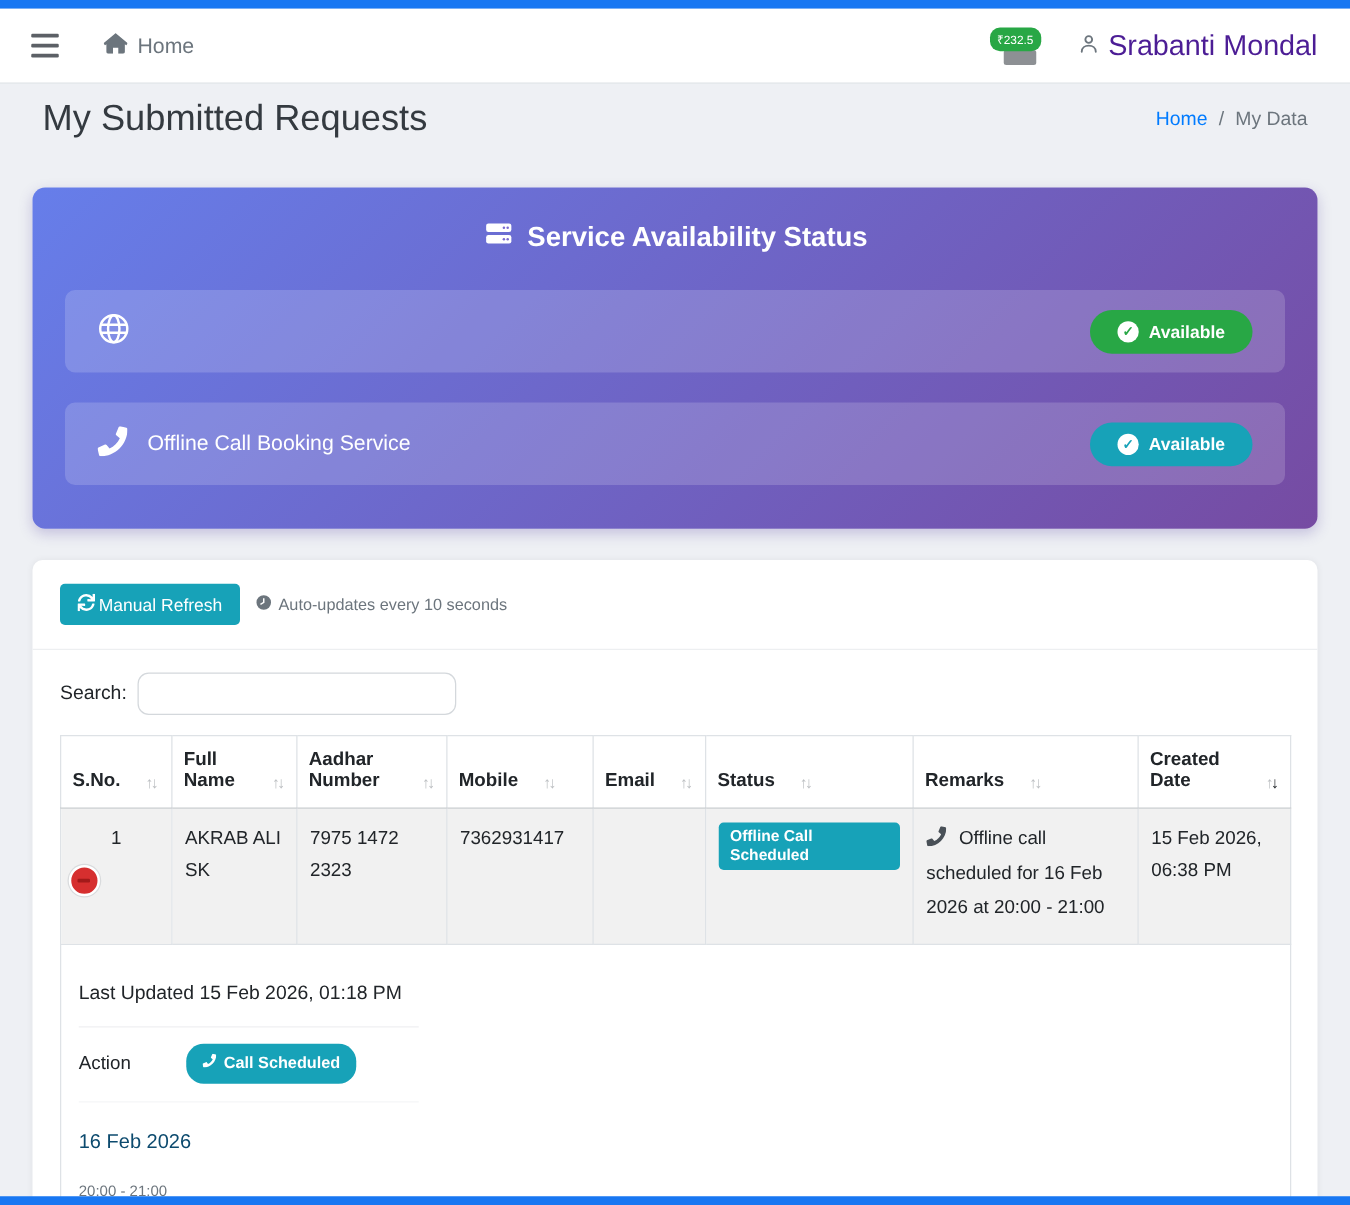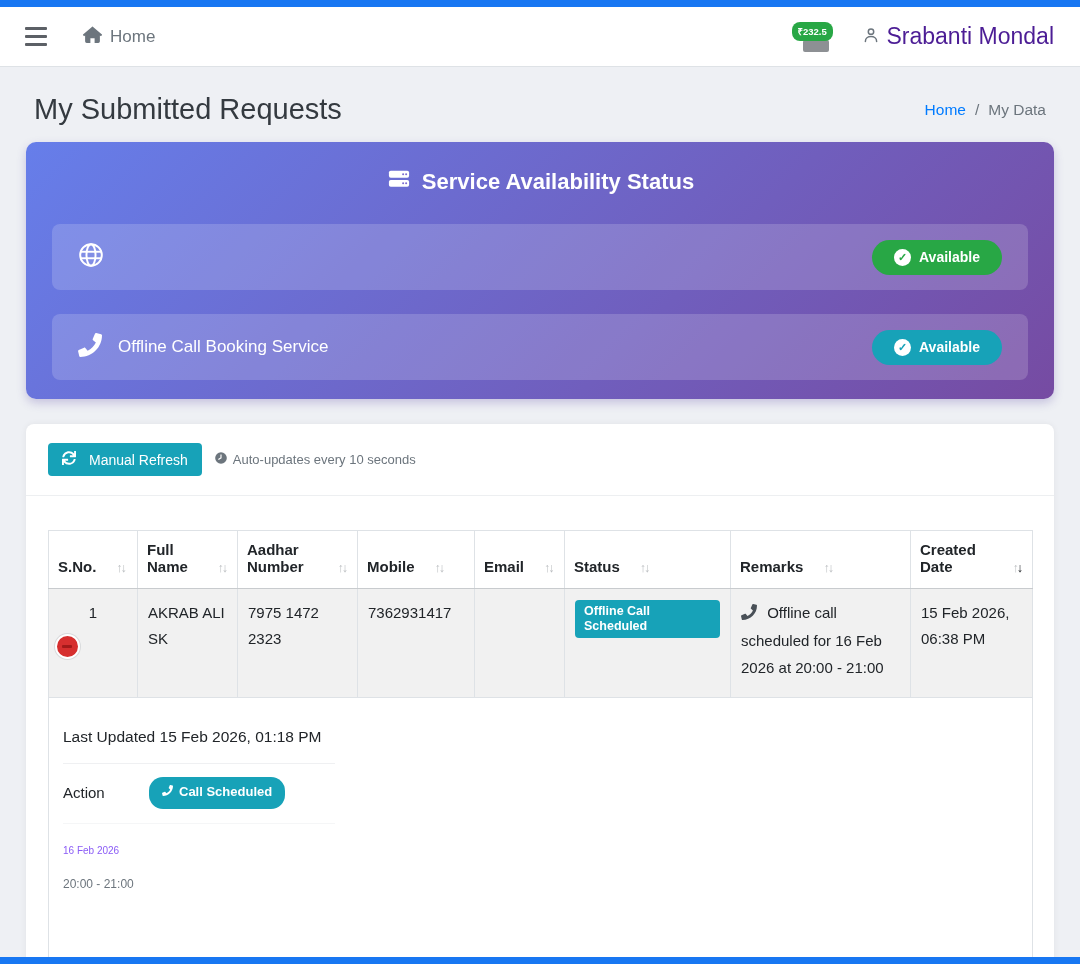--- a/index.html
+++ b/index.html
@@ -18,34 +18,34 @@
     display:flex; align-items:center; padding:0 26px 0 25px; gap:36px;
   }
   .hamburger { display:flex; flex-direction:column; gap:5px; cursor:pointer; }
   .hamburger span { width:22px; height:3px; background:#5c6066; border-radius:1px; }
   .nav-home { display:flex; align-items:center; gap:8px; color:#6c757d; font-size:17px; cursor:pointer; }
   .nav-right { margin-left:auto; display:flex; align-items:center; gap:22px; }
   .wallet { position:relative; width:48px; height:34px; }
   .wallet-body { position:absolute; bottom:2px; left:11px; width:26px; height:12px; background:#8d9094; border-radius:2px; }
   .wallet-badge {
     position:absolute; top:2px; left:0; background:#28a745; color:#fff;
-    font-size:9.5px; font-weight:bold; padding:3px 6px; border-radius:8px; white-space:nowrap;
+    font-size:9.5px; font-weight:normal; padding:3px 6px; border-radius:8px; white-space:nowrap;
   }
   .nav-user { display:flex; align-items:flex-end; gap:7px; color:#4c1d95; font-size:23px; }
 
   
   .content { padding:0 26px; }
-  .page-head { display:flex; justify-content:space-between; align-items:center; padding:26px 8px 0 8px; }
+  .page-head { display:flex; justify-content:space-between; align-items:center; padding:12px 8px 0 8px; }
   .page-title { font-size:29px; font-weight:500; color:#343a40; }
   .breadcrumb { font-size:15.5px; color:#6c757d; display:flex; gap:9px; align-items:center; }
   .breadcrumb .bc-home { color:#007bff; cursor:pointer; text-decoration:none; }
 
   
   .service-panel {
-    margin-top:16px; border-radius:10px; padding:26px 26px 19px;
+    margin-top:38px; border-radius:10px; padding:26px 26px 35px;
     background:linear-gradient(135deg,#667eea 0%,#764ba2 100%);
     box-shadow:0 4px 10px rgba(80,60,160,.25);
   }
   .sp-title {
     color:#fff; font-size:22px; font-weight:600; text-align:center;
     display:flex; align-items:center; justify-content:center; gap:10px; margin-bottom:28px;
   }
   .service-row {
     background:rgba(255,255,255,.17); border-radius:8px; height:66px;
     display:flex; align-items:center; padding:0 26px; margin-top:24px;
@@ -64,21 +64,21 @@
   }
   .avail-pill.green .check-circle{ color:#28a745; }
   .avail-pill.teal  .check-circle{ color:#17a2b8; }
 
   
   .card { background:#fff; border-radius:8px; margin-top:25px; box-shadow:0 0 6px rgba(0,0,0,.06); padding-bottom:60px; }
   .card-header { display:flex; align-items:center; padding:19px 22px; border-bottom:1px solid #edeff1; gap:12px; }
   .card-title { font-size:17.5px; font-weight:500; color:#343a40; flex:1; }
   .refresh-btn {
     background:#17a2b8; color:#fff; border:none; border-radius:4px;
-    padding:8px 14px; font-size:14px; font-family:inherit; display:flex; align-items:center; gap:13px; cursor:pointer;
+    padding:8px 14px; font-size:14px; font-family:inherit; display:flex; align-items:center; gap:3px; cursor:pointer;
   }
   .auto-note { font-size:13px; color:#6c757d; display:flex; align-items:center; gap:5px; }
 
   .controls { display:flex; justify-content:space-between; align-items:center; padding:18px 22px 16px; }
   .show-group, .search-group { display:flex; align-items:center; gap:9px; font-size:15.5px; color:#212529; }
   .entries-select {
     width:63px; height:34px; border:1.5px solid #d8dce0; border-radius:7px; background:#fff;
     position:relative; cursor:pointer;
   }
   .entries-select .dots { position:absolute; left:16px; top:17px; display:flex; gap:5px; }
@@ -122,21 +122,21 @@
   tr.child-row td { background:#fff; border-top:none; border-bottom:none; padding:14px 14px 80px; height:auto; }
   ul.details { list-style:none; width:272px; }
   .details li.d1 { padding:11px 0 13px; border-bottom:1px solid #eff0f2; font-size:15.5px; }
   .details li.d2 { padding:13px 0 14px; border-bottom:1px solid #f5f6f7; display:flex; align-items:center; }
   .details .dl { font-weight:400; color:#212529; }
   .details li.d2 .dl { width:86px; }
   .call-badge {
     background:#17a2b8; color:#fff; border-radius:14px; padding:4px 13px 5px;
     font-size:13px; font-weight:700; display:inline-flex; align-items:center; gap:6px;
   }
-  .details li.d3 { padding:18px 0 0; font-size:10px; color:#8b5cf6; }
+  .details li.d3 { padding:18px 0 0; font-size:16px; color:#0c4a6e; }
   .details li.d4 { padding:15px 0 0; font-size:12px; color:#6c757d; }
 </style>
 </head>
 <body>
 
 <div class="accent-bar"></div>
 
 <div class="navbar">
   <div class="hamburger">
       <span></span>
@@ -237,20 +237,24 @@
         <span>
           <svg width="14" height="14" viewBox="0 0 24 24" fill="#6c757d">
               <path d="M12 2a10 10 0 1 0 0 20 10 10 0 0 0 0-20zm1 10.4l-5 3-1-1.7 4-2.4V6h2v6.4z"></path>
             </svg>
         </span>
         <span>Auto-updates every 10 seconds</span>
       </div>
     </div>
 
     <div class="controls">
+      <div class="search-group">
+        <span>Search:</span>
+        <input class="search-input" type="text" value="" style="">
+      </div>
     </div>
 
     <table class="req-table">
       <colgroup>
         <col style="width:89px">
           <col style="width:100px">
           <col style="width:120px">
           <col style="width:117px">
         <col style="width:90px">
           <col style="width:166px">

